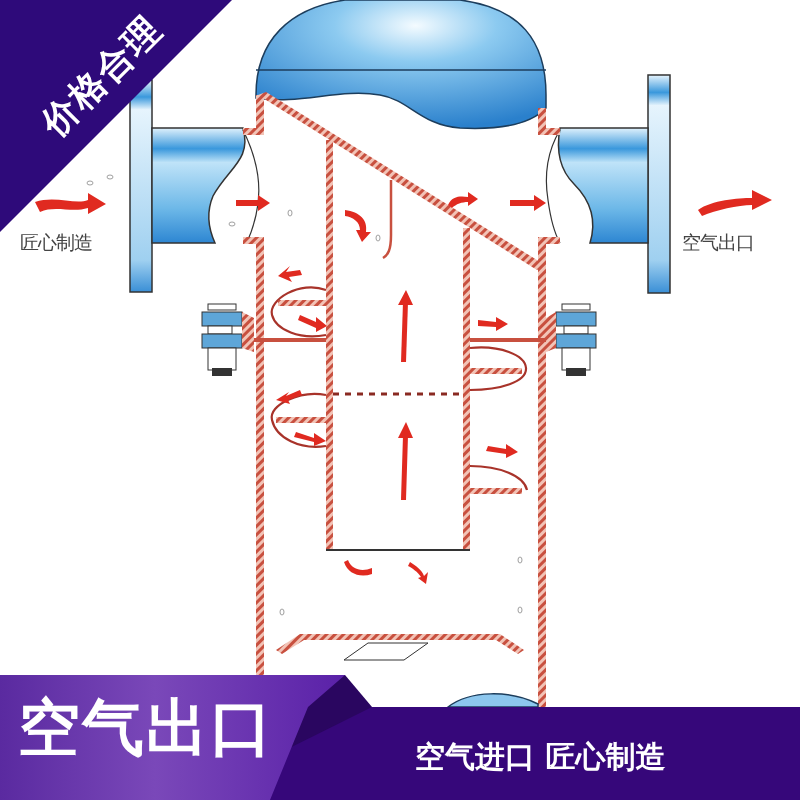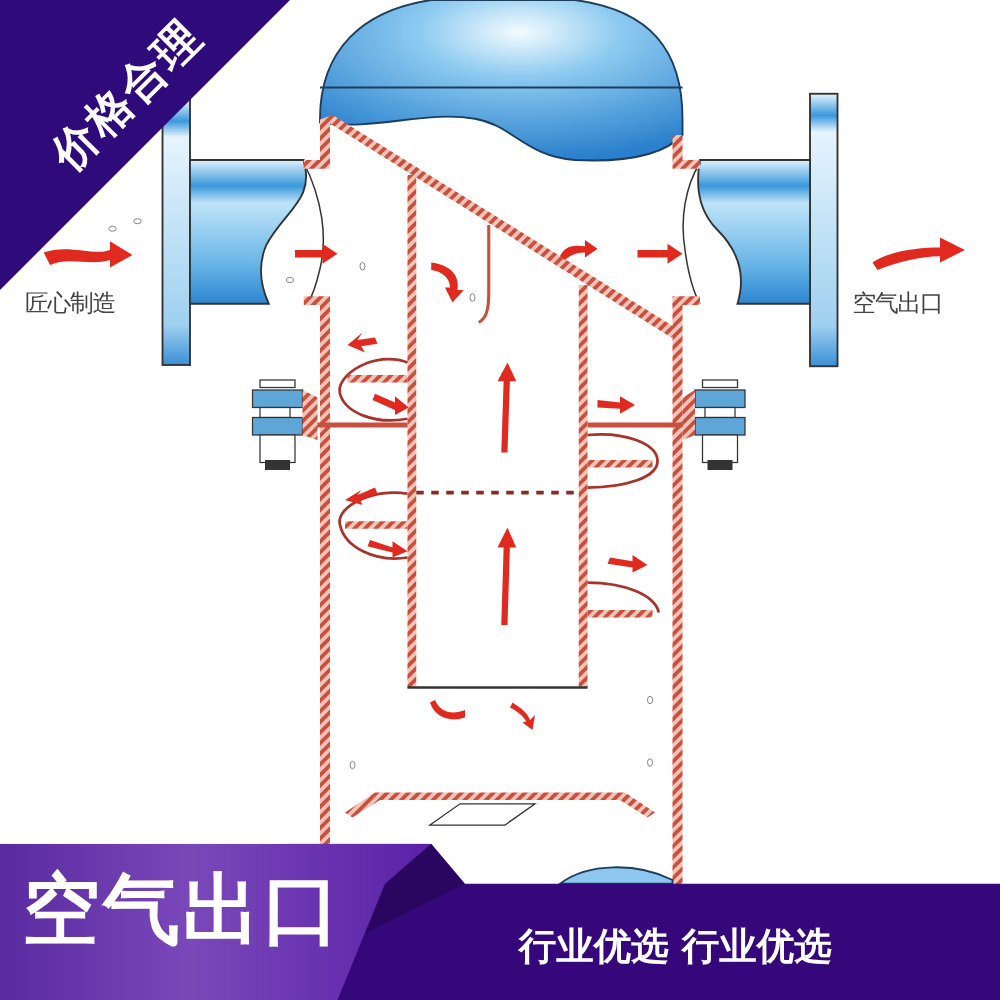--- a/index.html
+++ b/index.html
@@ -188,13 +188,13 @@
   <polygon points="0,0 232,0 0,232" fill="#2e0a7a"></polygon>
 </svg>
 <div id="corner-text">价格合理</div>
 
 <div id="bottom-bar"></div>
 <svg id="bottom-left" viewBox="0 0 380 125" xmlns="http://www.w3.org/2000/svg">
   <polygon points="230,0 345,0 372,32 185,125 180,125" fill="#2a0660"></polygon>
   <polygon points="0,0 345,0 308,32 270,125 0,125" fill="url(#purpleLeft)"></polygon>
 </svg>
 <div id="bottom-main-text">空气出口</div>
-<div id="bottom-sub-text">行业优选 行业优选</div>
+<div id="bottom-sub-text">空气进口 匠心制造</div>
 
 </body></html>

